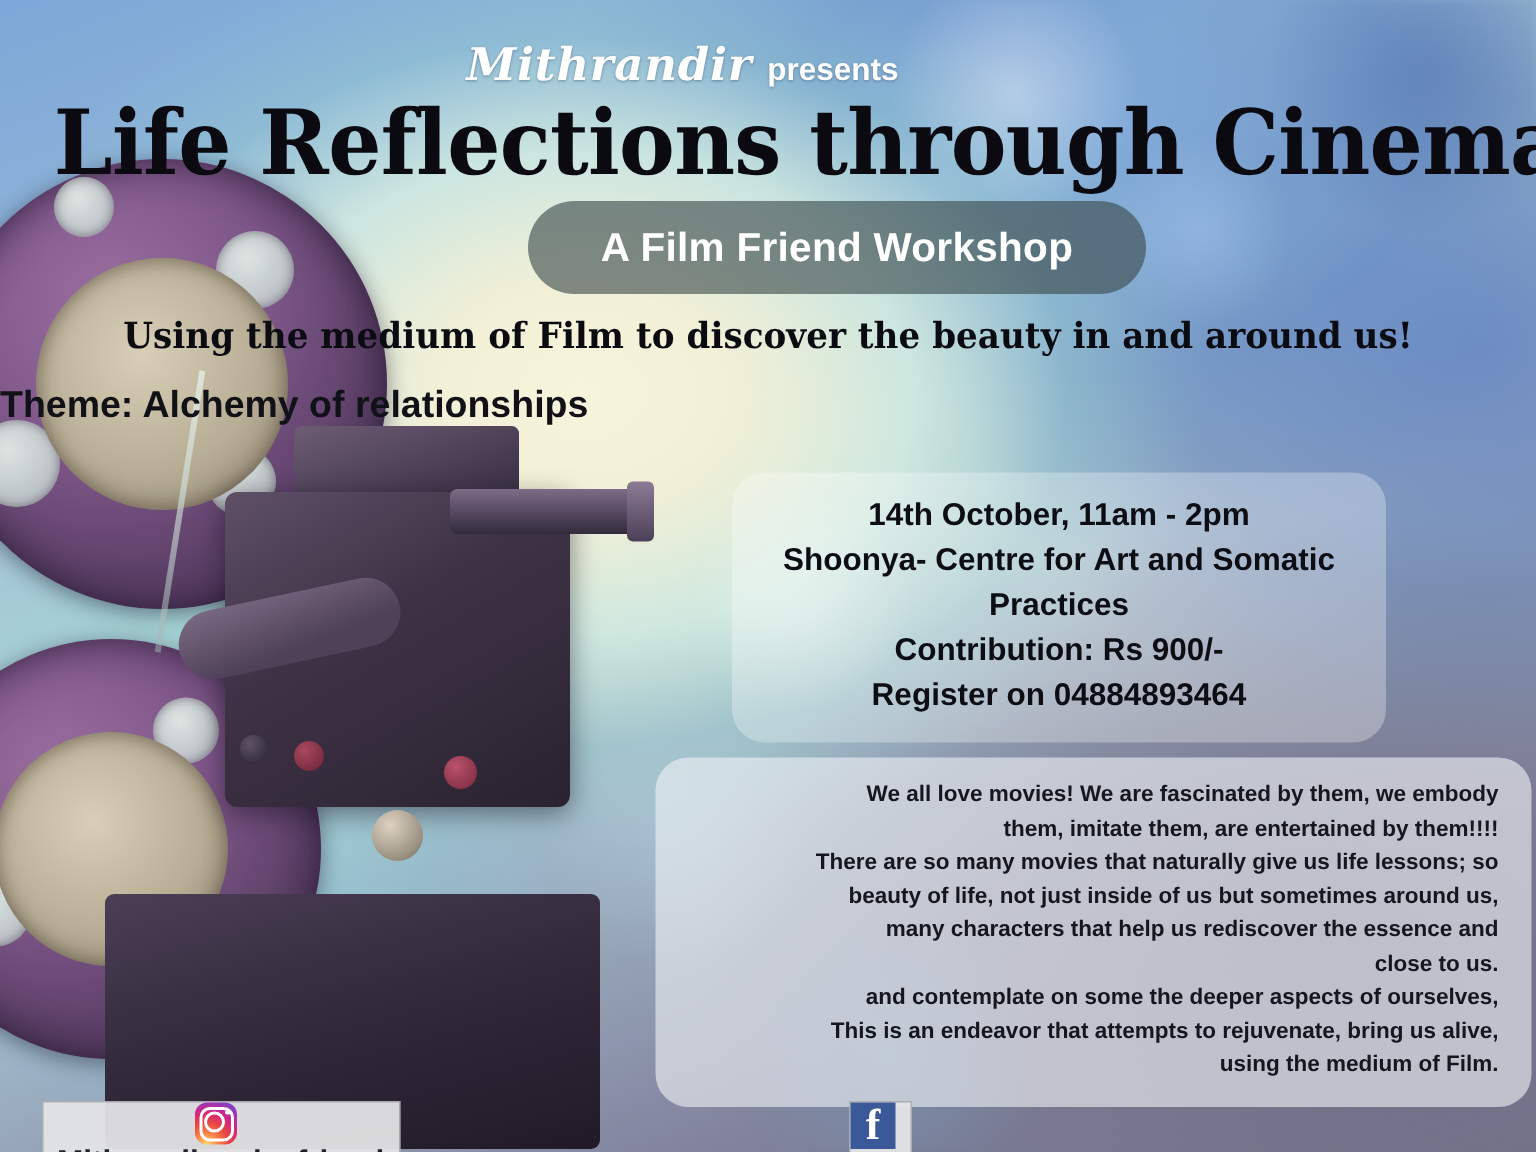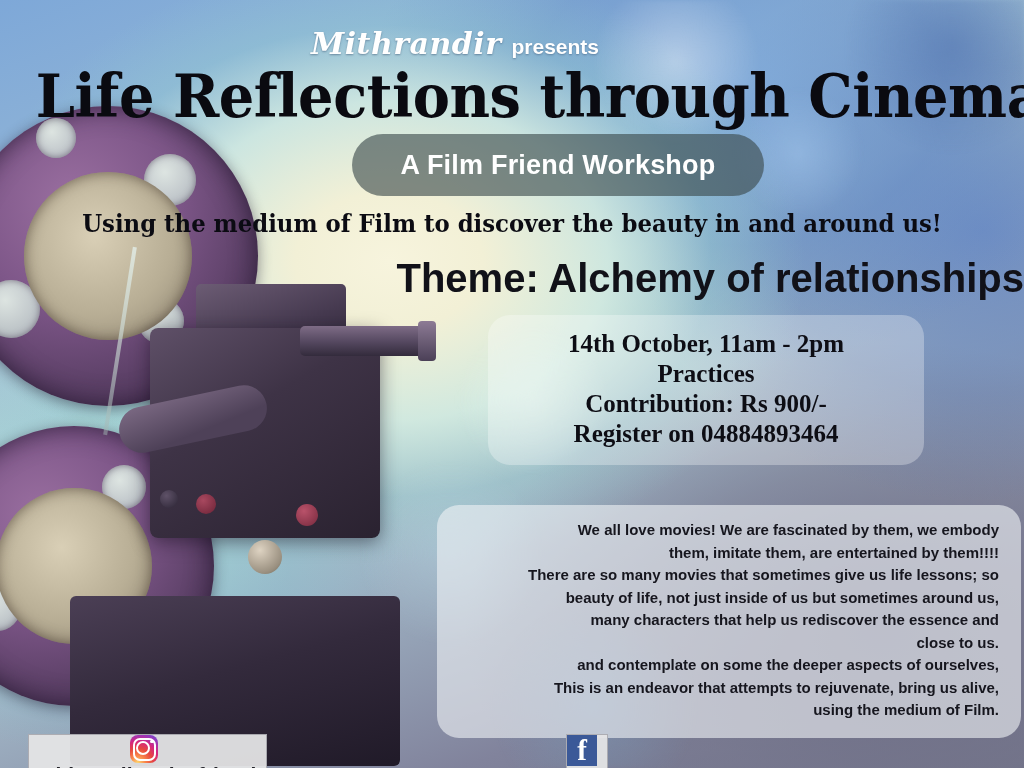--- a/index.html
+++ b/index.html
@@ -259,42 +259,42 @@
     color: #0b0b12;
     transform: scaleX(0.95);
     white-space: nowrap;
   }
 
   .theme {
     position: absolute;
     top: 256px;
     left: 0;
     width: 1024px;
-    text-align: right;
-    font-family: "Liberation Sans", sans-serif;
-    font-weight: bold;
-    font-size: 40px;
+    text-align: left;
+    font-family: "Liberation Sans", sans-serif;
+    font-weight: bold;
+    font-size: 25px;
     color: #111118;
     white-space: nowrap;
   }
 
   .details-box {
     position: absolute;
     left: 488px;
     top: 315px;
     width: 400px;
     padding: 14px 18px 16px 18px;
     border-radius: 22px;
     background: rgba(255,255,255,0.30);
     text-align: center;
   }
   .details-line {
-    font-family: Liberation Serif, serif;
-    font-weight: bold;
-    font-size: 25px;
+    font-family: Liberation Sans, sans-serif;
+    font-weight: bold;
+    font-size: 21px;
     line-height: 30px;
     color: #0d0d14;
   }
 
   .body-box {
     position: absolute;
     left: 437px;
     top: 505px;
     width: 540px;
     padding: 14px 22px 16px 22px;
@@ -419,29 +419,30 @@
   <div class="pill">
     <span class="pill-text">A Film Friend Workshop</span>
   </div>
 
   <div class="tagline">Using the medium of Film to discover the beauty in and around us!</div>
 
   <div class="theme">Theme: Alchemy of relationships</div>
 
   <div class="details-box">
     <div class="details-line">14th October, 11am - 2pm</div>
+    <div class="details-line">Shoonya- Centre for Art and Somatic</div>
     <div class="details-line">Practices</div>
     <div class="details-line">Contribution: Rs 900/-</div>
     <div class="details-line">Register on 04884893464</div>
   </div>
 
   <div class="body-box">
     <div class="body-line">We all love movies! We are fascinated by them, we embody</div>
     <div class="body-line">them, imitate them, are entertained by them!!!!</div>
-    <div class="body-line">There are so many movies that sometimes give us life lessons; so</div>
+    <div class="body-line">There are so many movies that naturally give us life lessons; so</div>
     <div class="body-line">beauty of life, not just inside of us but sometimes around us,</div>
     <div class="body-line">many characters that help us rediscover the essence and</div>
     <div class="body-line">close to us.</div>
     <div class="body-line">and contemplate on some the deeper aspects of ourselves,</div>
     <div class="body-line">This is an endeavor that attempts to rejuvenate, bring us alive,</div>
     <div class="body-line">using the medium of Film.</div>
   </div>
 
   <div class="social social-ig">
     <span class="ig-icon">

